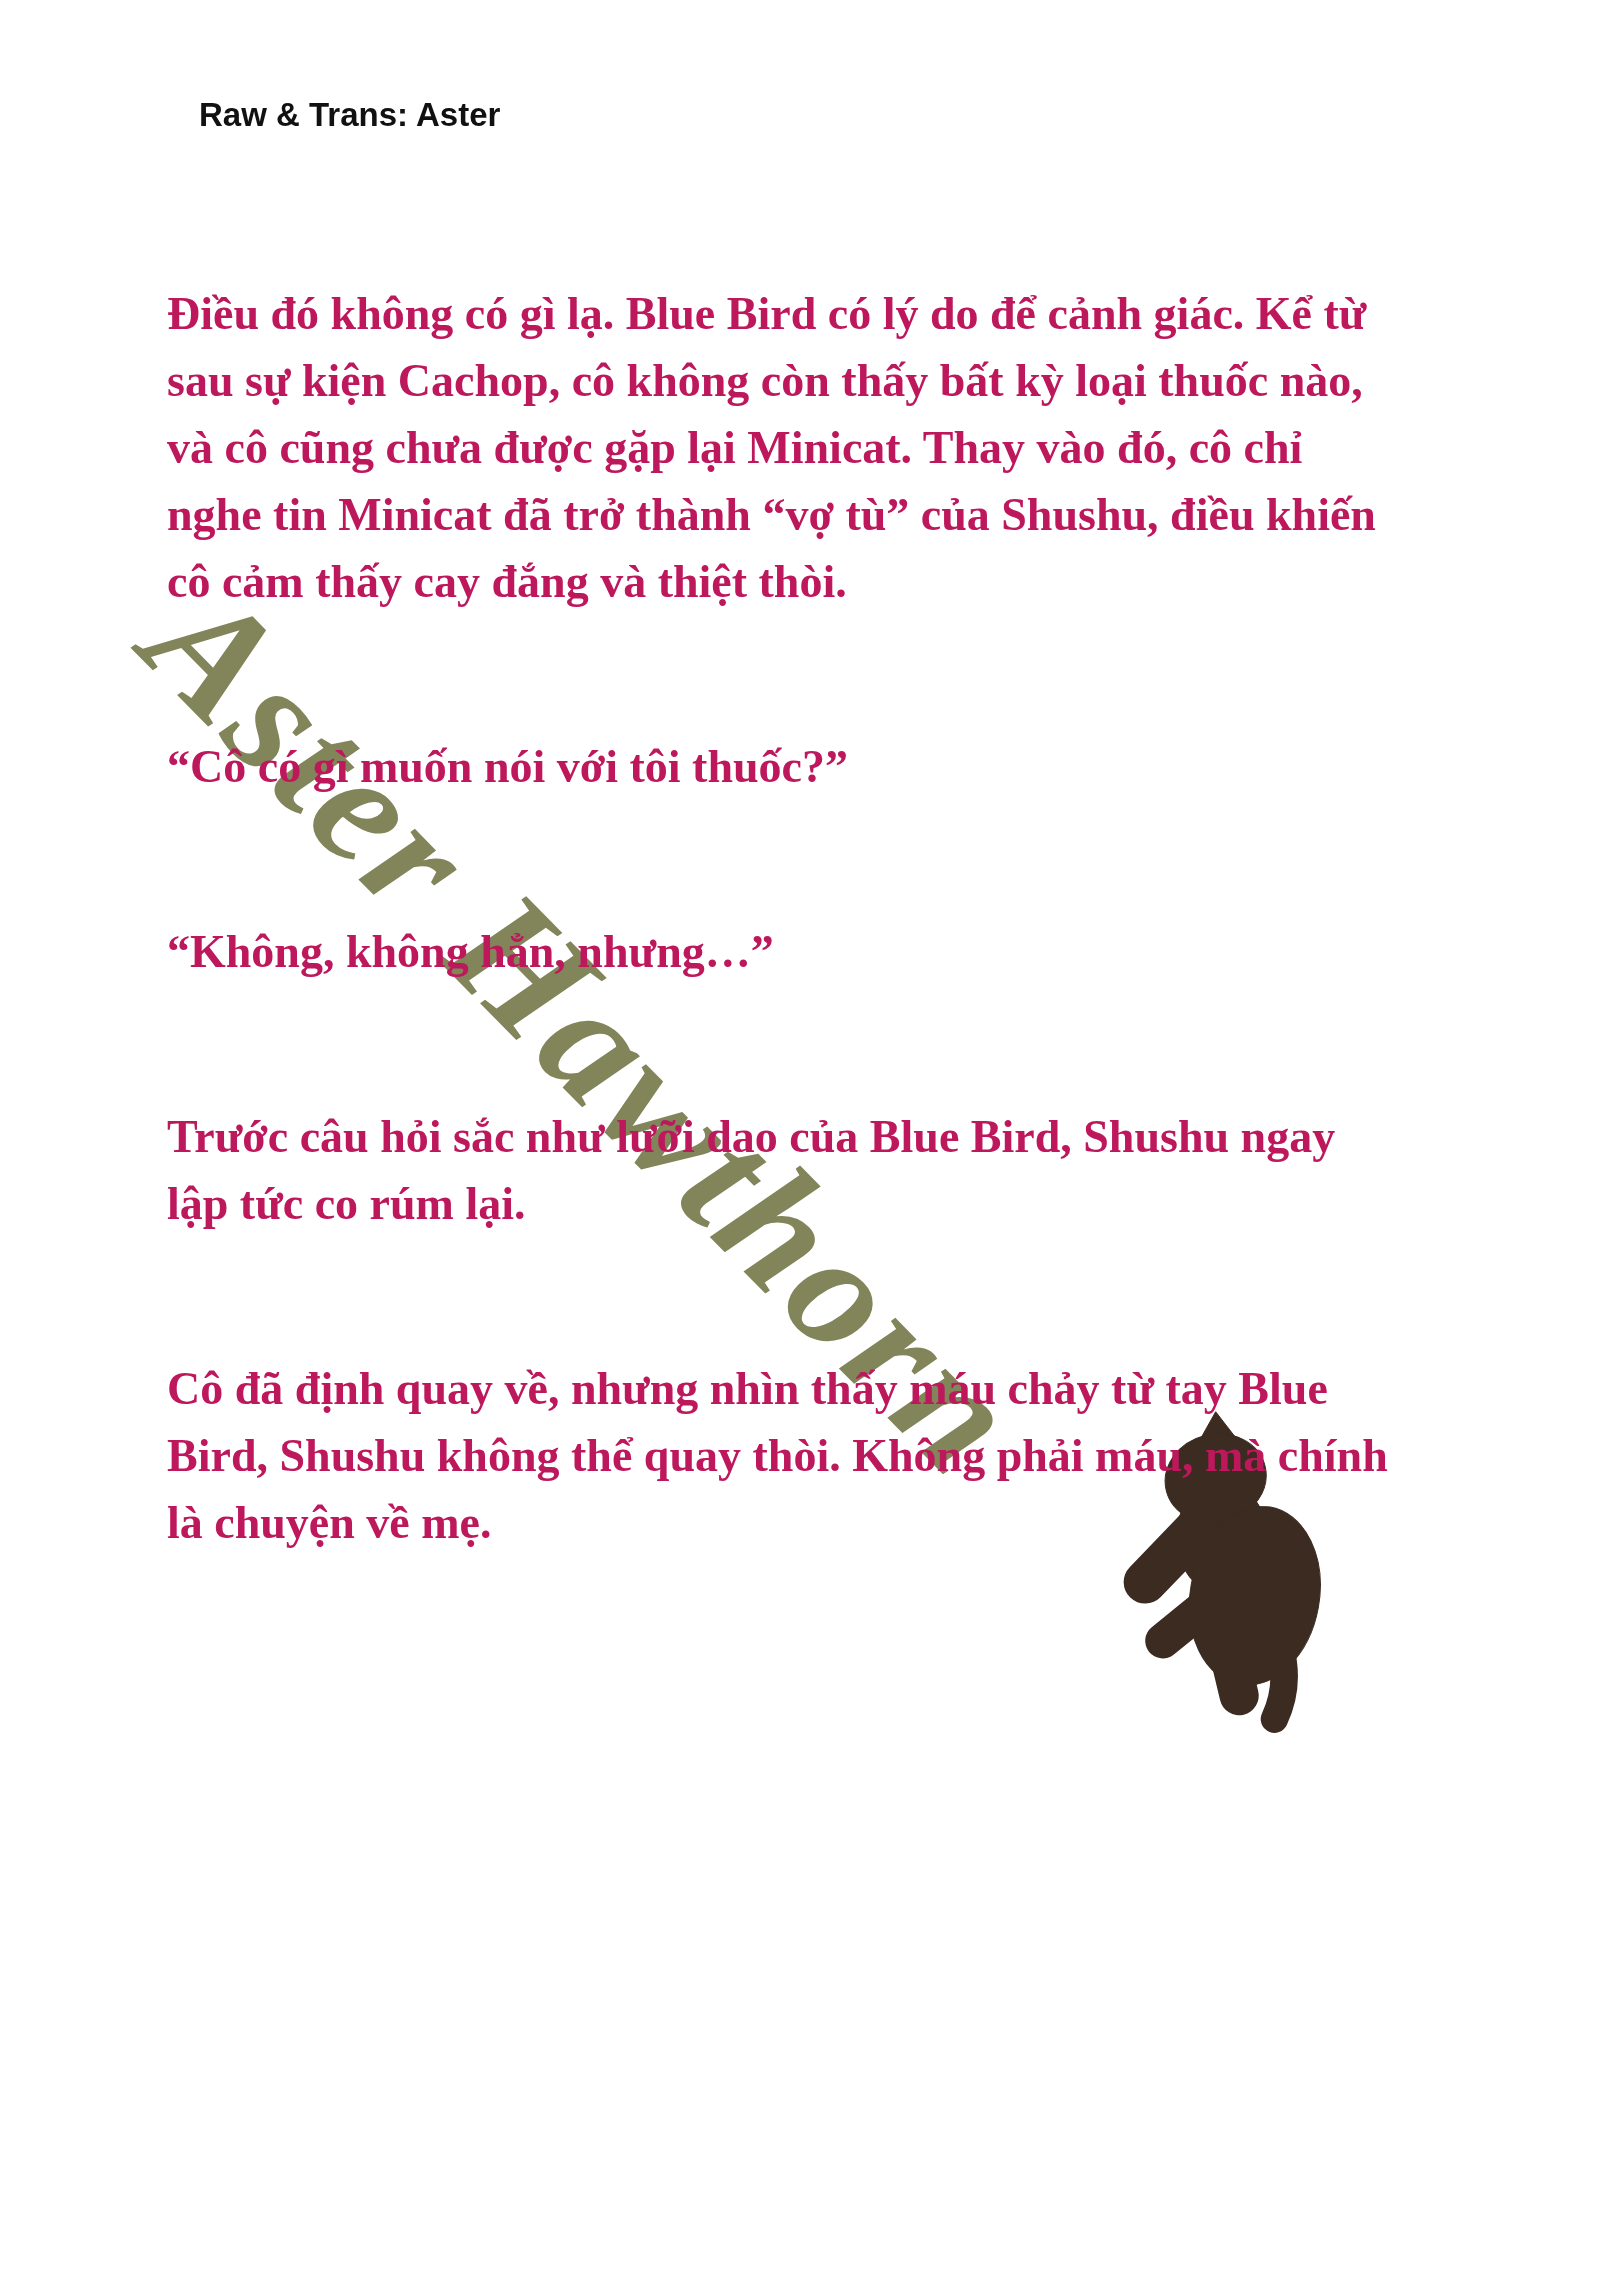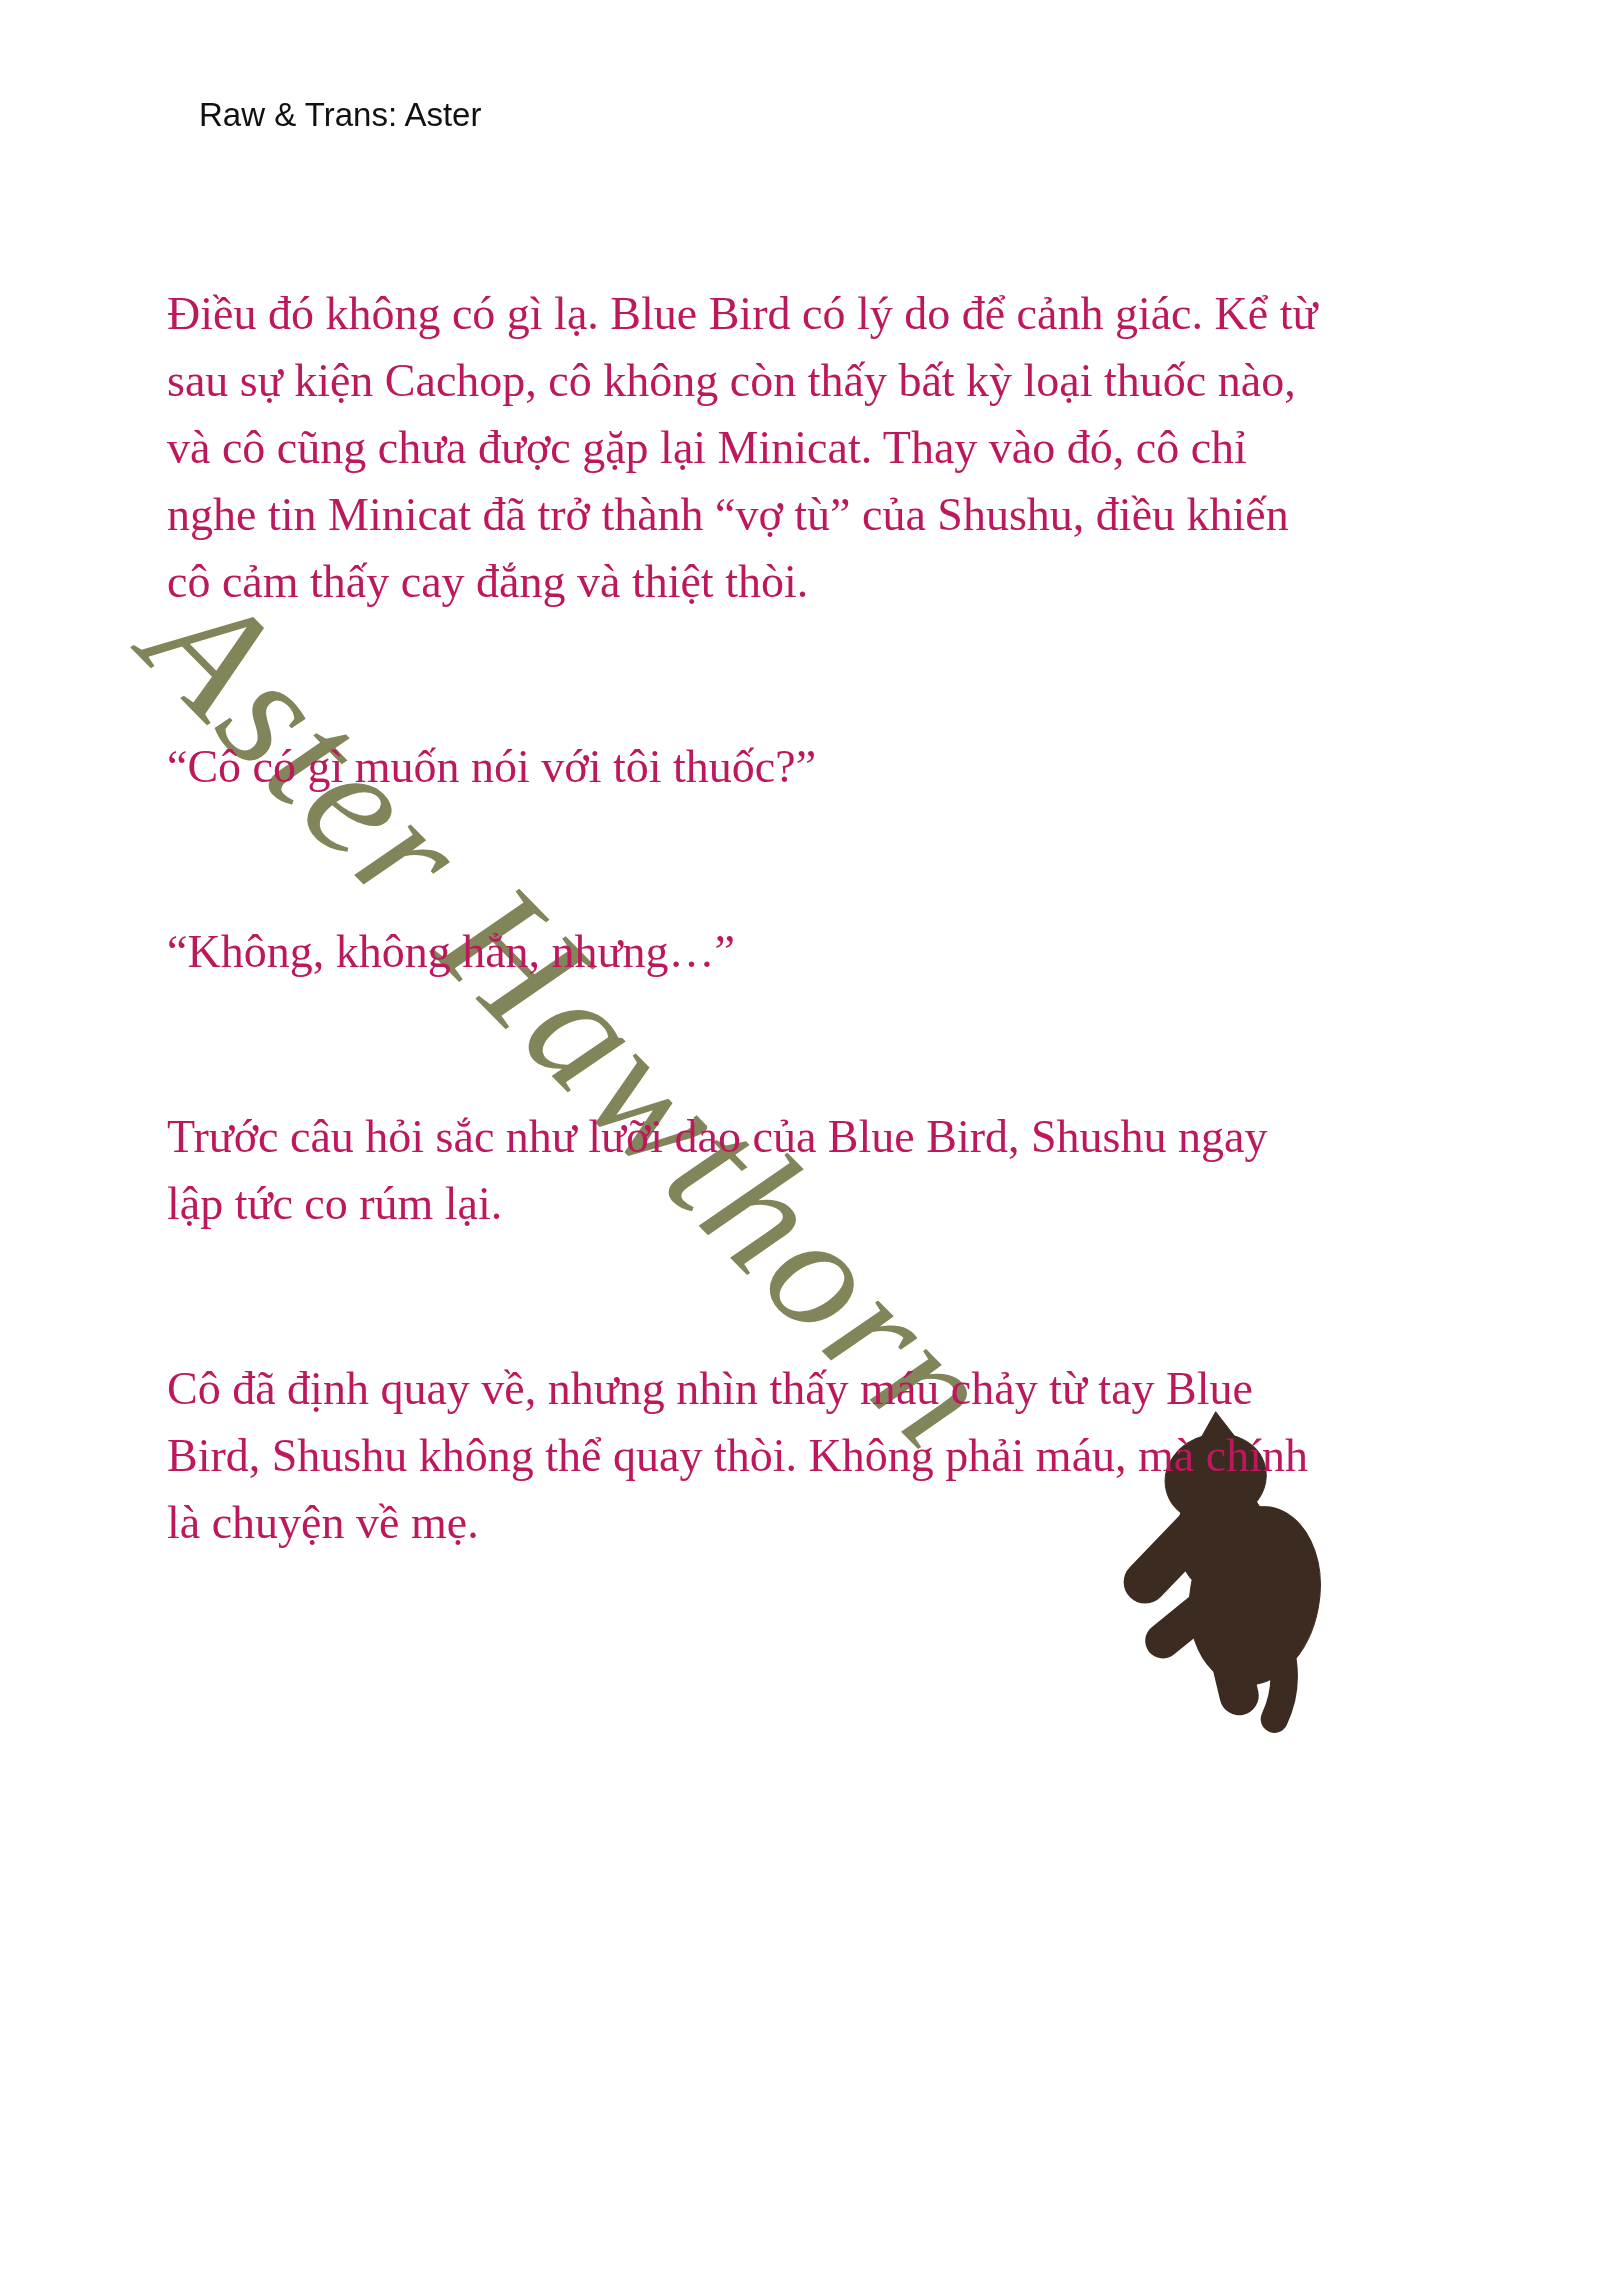--- a/index.html
+++ b/index.html
@@ -3,20 +3,21 @@
 <meta charset="utf-8">
 <style>
   html, body { margin: 0; padding: 0; background: #ffffff; }
   .page {
     position: relative;
     width: 1621px;
     height: 2293px;
     background: #ffffff;
     overflow: hidden;
     font-family: "Liberation Serif", serif;
+    font-weight: bold;
   }
   .credit {
     position: absolute;
     left: 199px;
     top: 96px;
     font-family: "Liberation Sans", sans-serif;
     font-size: 33px;
     color: #111111;
     z-index: 3;
     white-space: nowrap;

